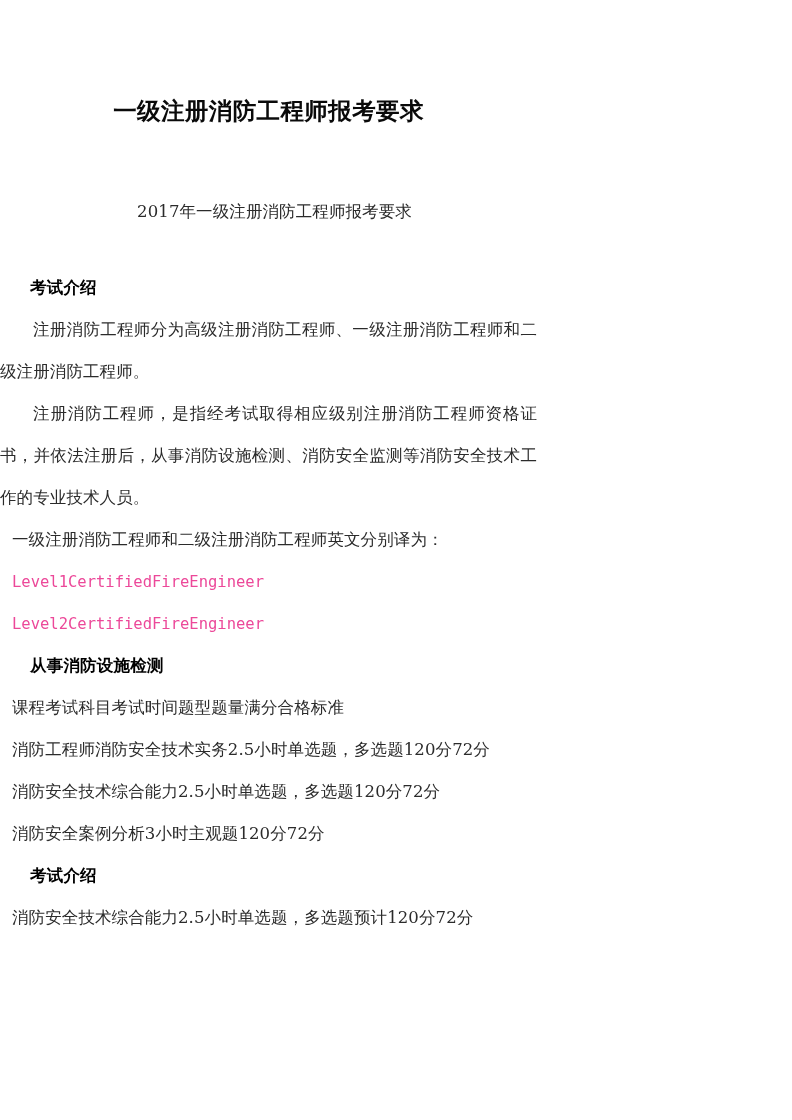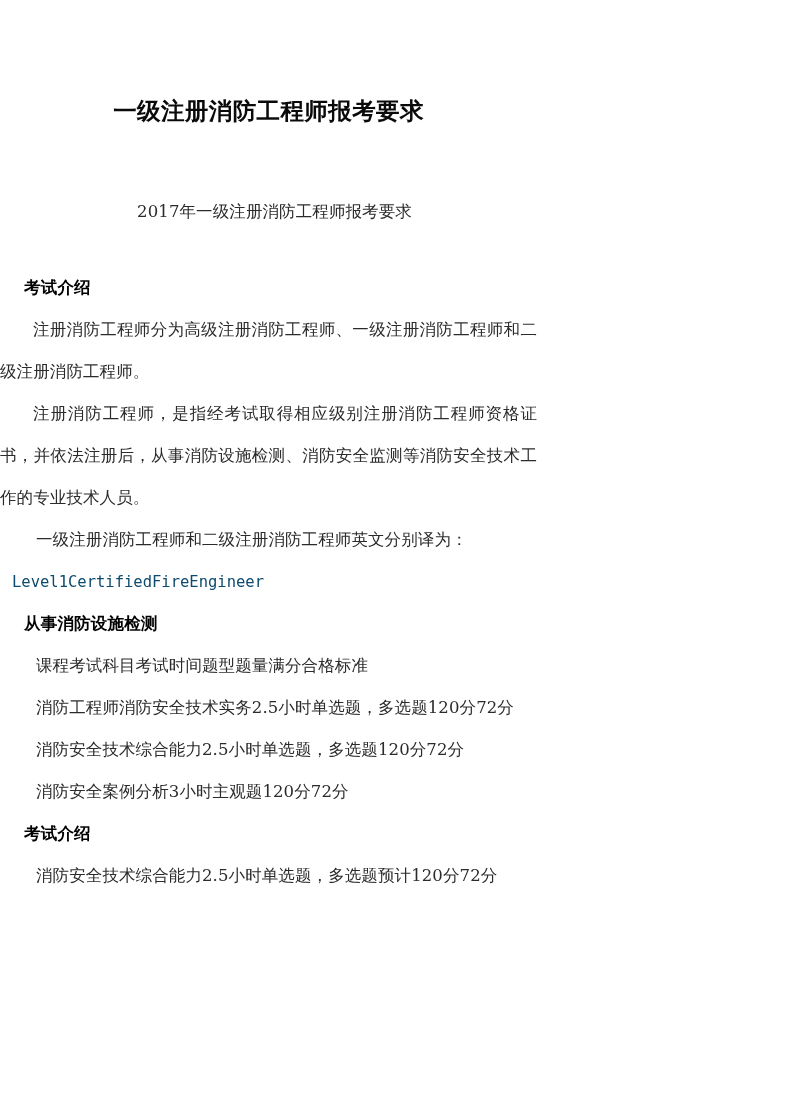--- a/index.html
+++ b/index.html
@@ -53,44 +53,43 @@
   }
   .gap-after-lead {
     height: 34px;
   }
   .sec-head {
     font-family: "DejaVu Sans", "Liberation Sans", sans-serif;
     font-weight: bold;
     font-size: 16.5px;
     line-height: 42px;
     color: #000000;
-    margin-left: 24px;
+    margin-left: 30px;
     letter-spacing: 0.2px;
   }
   .body-para {
     font-size: 16.5px;
     line-height: 42px;
     color: #2b2b2b;
     text-indent: 33px;
     text-align: justify;
     letter-spacing: 0.1px;
   }
   .body-line {
     font-size: 16.5px;
     line-height: 42px;
     color: #2b2b2b;
     text-indent: 12px;
     letter-spacing: 0.1px;
-    padding-left: 24px;
   }
   .mono-line {
     font-family: "DejaVu Sans Mono", "Liberation Mono", monospace;
     font-size: 15.5px;
     line-height: 42px;
-    color: #0c4a6e;
+    color: #ec4899;
     text-indent: 12px;
   }
 </style>
 </head>
 <body>
 
 <div class="page">
 
   <h1 class="doc-title">一级注册消防工程师报考要求</h1>
 
@@ -103,20 +102,21 @@
     <p class="sec-head">考试介绍</p>
 
     <p class="body-para">注册消防工程师分为高级注册消防工程师、一级注册消防工程师和二级注册消防工程师。</p>
 
     <p class="body-para">注册消防工程师，是指经考试取得相应级别注册消防工程师资格证书，并依法注册后，从事消防设施检测、消防安全监测等消防安全技术工作的专业技术人员。</p>
 
     <p class="body-line">一级注册消防工程师和二级注册消防工程师英文分别译为：</p>
 
     <p class="mono-line">Level1CertifiedFireEngineer</p>
 
+    <p class="mono-line">Level2CertifiedFireEngineer</p>
 
     <p class="sec-head">从事消防设施检测</p>
 
     <p class="body-line">课程考试科目考试时间题型题量满分合格标准</p>
 
     <p class="body-line">消防工程师消防安全技术实务2.5小时单选题，多选题120分72分</p>
 
     <p class="body-line">消防安全技术综合能力2.5小时单选题，多选题120分72分</p>
 
     <p class="body-line">消防安全案例分析3小时主观题120分72分</p>

